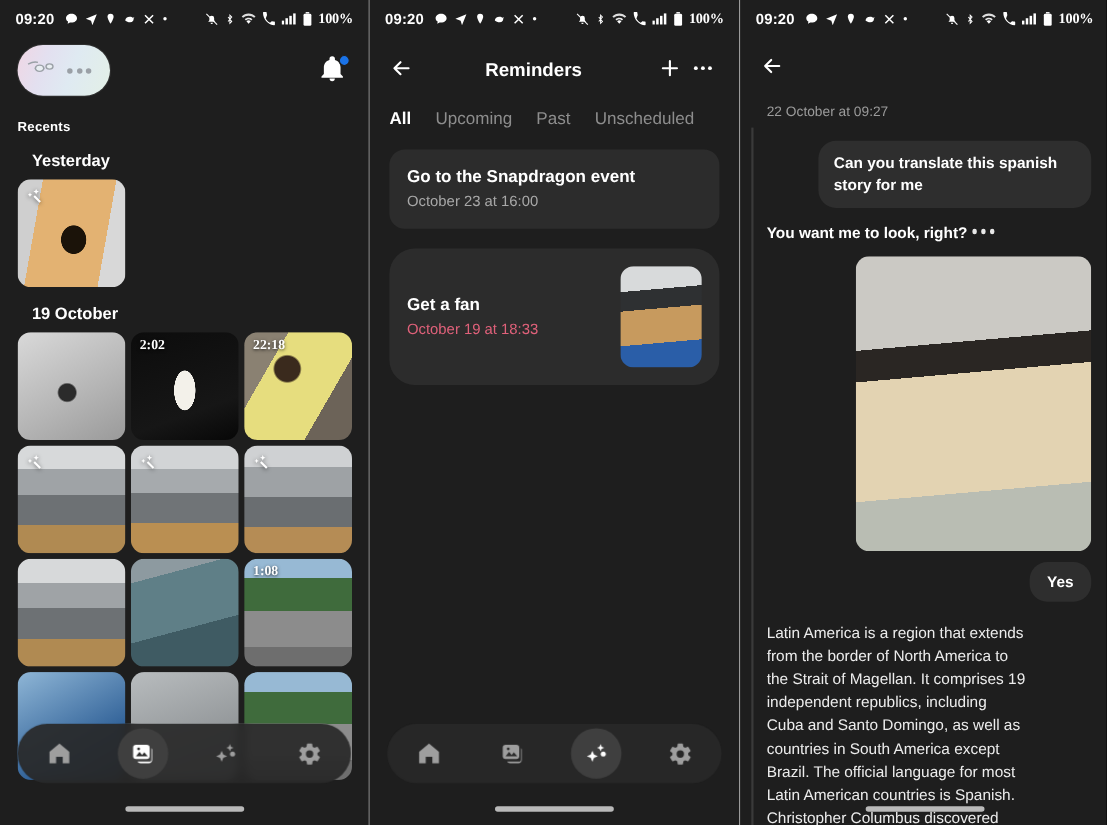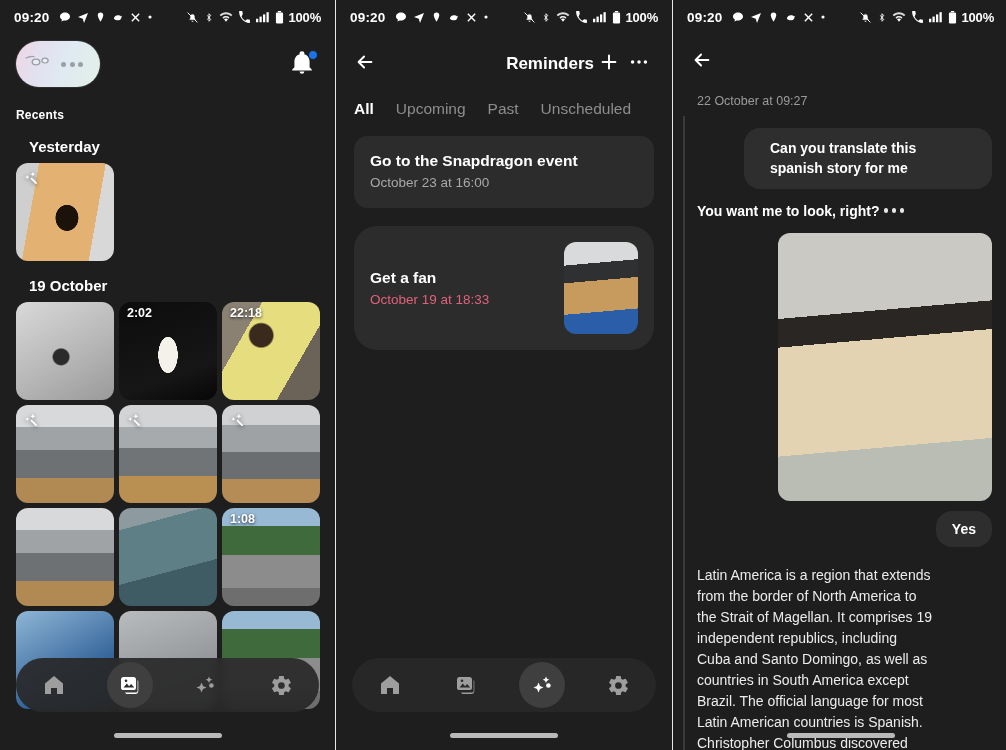--- a/index.html
+++ b/index.html
@@ -28,21 +28,21 @@
     padding: 0 14px;
     color: #fff;
     font-size: 13px;
     font-weight: bold;
   }
   .sb-time { font-size: 13.5px; letter-spacing: .2px; }
   .sb-left-icons { display: flex; align-items: center; gap: 6px; margin-left: 9px; }
   .sb-right { margin-left: auto; display: flex; align-items: center; gap: 5px; }
   .sb-ic { display: inline-flex; align-items: center; justify-content: center; }
   .sb-ic svg { display: block; }
-  .sb-batt-text { font-size: 13px; font-weight: bold; letter-spacing: -.2px; }
+  .sb-batt-text { font-size: 13px; font-weight: bold; letter-spacing: -.2px; font-family: Liberation Serif, serif; }
 
   
   .l-header {
     height: 60px; display: flex; align-items: center;
     padding: 0 18px 0 16px;
   }
   .glasses-pill {
     width: 84px; height: 46px; border-radius: 23px;
     background: linear-gradient(110deg,#f0d6e4 0%, #e3e0f0 30%, #dfeaf2 58%, #e3f0e6 100%);
     display: flex; align-items: center; justify-content: flex-start;
@@ -59,21 +59,21 @@
   }
   .section-title {
     color: #fff; font-size: 12px; font-weight: bold;
     padding: 14px 16px 0 16px; letter-spacing: .2px;
   }
   .sub-title {
     color: #fff; font-size: 15px; font-weight: bold;
     padding: 16px 16px 8px 29px;
   }
   .tile {
-    position: relative; border-radius: 12px; overflow: hidden; background: #333;
+    position: relative; border-radius: 12px; overflow: hidden; background: #333; font-family: Liberation Serif, serif;
   }
   .tile .badge-ai {
     position: absolute; left: 6px; top: 6px;
     width: 18px; height: 18px; color: #fff;
     filter: drop-shadow(0 1px 2px rgba(0,0,0,.6));
   }
   .tile .dur {
     position: absolute; left: 8px; top: 4px;
     color: #fff; font-size: 12.5px; font-weight: bold;
     text-shadow: 0 1px 3px rgba(0,0,0,.8);
@@ -136,21 +136,21 @@
     bottom: 12px; width: 108px; height: 5px; border-radius: 3px;
     background: #b9b9b9;
   }
 
   
   .m-header {
     height: 60px; display: flex; align-items: center;
     padding: 0 18px 0 14px; color: #fff;
   }
   .m-title {
-    flex: 1; text-align: right; font-size: 17px; font-weight: bold;
+    flex: 1; text-align: center; font-size: 17px; font-weight: bold;
     margin-left: -4px;
   }
   .m-header .icon-btn { width: 30px; height: 30px; display: flex; align-items: center; justify-content: center; color: #fff; }
   .tabs {
     display: flex; gap: 22px; padding: 6px 18px 0 18px;
     font-size: 15.5px;
   }
   .tab { color: #8d8d8d; font-weight: normal; }
   .tab.active { color: #fff; font-weight: bold; }
   .rem-card {
@@ -167,21 +167,21 @@
   
   .r-header { height: 56px; display: flex; align-items: center; padding: 0 18px; color: #fff; }
   .chat { padding: 0 16px; position: relative; }
   .chat-rail {
     position: absolute; left: 10px; top: 26px; bottom: -20px; width: 2px;
     background: #3a3a3a;
   }
   .chat-time { color: #9b9b9b; font-size: 12.5px; padding: 4px 0 10px 8px; }
   .bubble-user {
     background: #2e2e2e; color: #fff; font-size: 14px; font-weight: bold;
-    border-radius: 16px; padding: 10px 26px; line-height: 1.45;
+    border-radius: 16px; padding: 10px 14px; line-height: 1.45;
     max-width: 248px; margin-left: auto; margin-right: 0;
   }
   .bubble-user.short { max-width: 64px; text-align: center; padding: 8px 16px;}
   .row-right { display: flex; justify-content: flex-end; margin-top: 10px; }
   .assistant-line {
     display: flex; align-items: center; gap: 4px;
     color: #fff; font-size: 14px; font-weight: bold; margin: 14px 0 0 8px;
   }
   .dots3 { display: inline-flex; gap: 3.5px; align-items: center; }
   .dots3 i { width: 4.5px; height: 4.5px; border-radius: 50%; background: #e8e8e8; display: block; }

